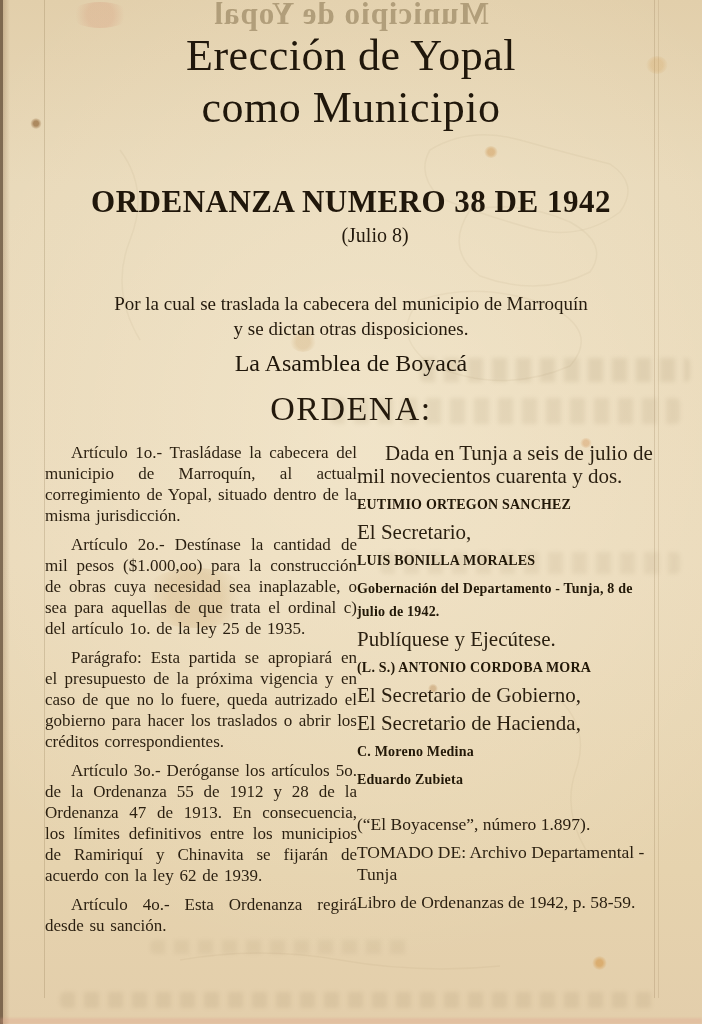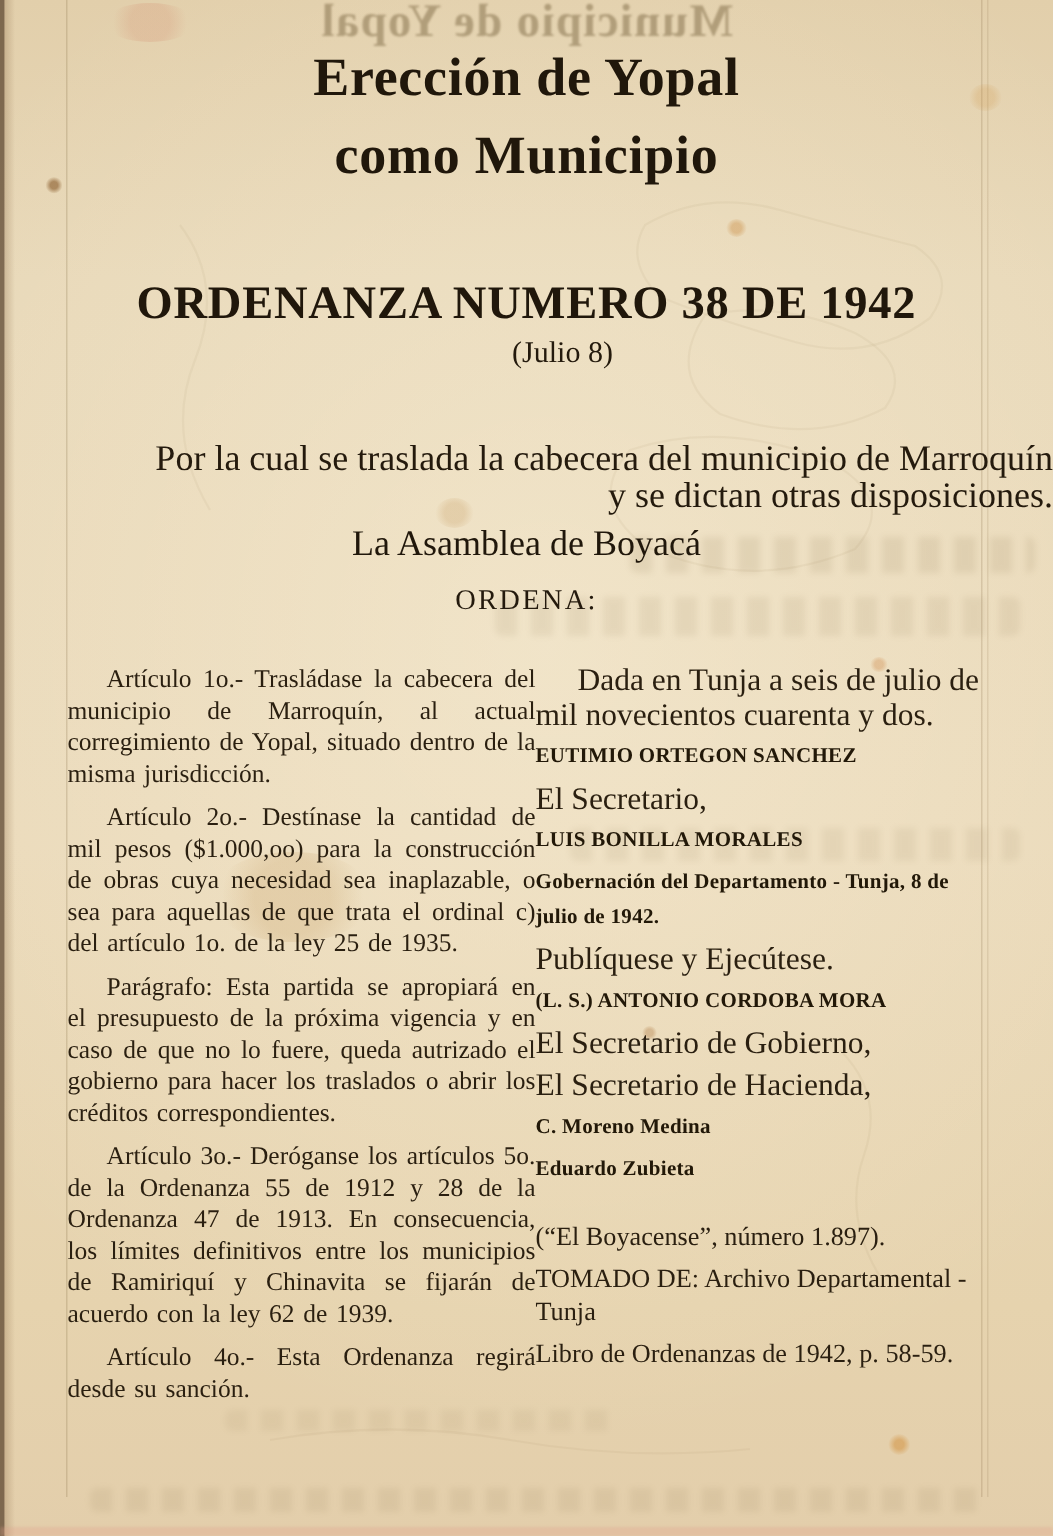--- a/index.html
+++ b/index.html
@@ -41,30 +41,30 @@
   .s1{left:30px;top:118px;width:12px;height:11px;background:radial-gradient(circle,rgba(124,74,24,.55) 0 30%,rgba(124,74,24,0) 70%);}
   .s2{left:70px;top:2px;width:60px;height:26px;background:radial-gradient(circle,rgba(214,150,120,.28) 0 40%,rgba(214,150,120,0) 75%);}
   .s3{left:484px;top:146px;width:14px;height:12px;background:radial-gradient(circle,rgba(196,126,44,.35) 0 35%,rgba(196,126,44,0) 75%);}
   .s4{left:646px;top:56px;width:22px;height:18px;background:radial-gradient(circle,rgba(205,146,66,.22) 0 40%,rgba(205,146,66,0) 78%);}
   .s5{left:140px;top:568px;width:110px;height:60px;background:radial-gradient(circle,rgba(175,122,48,.16) 0 40%,rgba(175,122,48,0) 75%);}
   .s6{left:592px;top:956px;width:15px;height:14px;background:radial-gradient(circle,rgba(206,132,40,.45) 0 30%,rgba(206,132,40,0) 72%);}
   .s7{left:428px;top:684px;width:10px;height:9px;background:radial-gradient(circle,rgba(160,100,40,.30) 0 35%,rgba(160,100,40,0) 75%);}
   .s8{left:290px;top:332px;width:26px;height:20px;background:radial-gradient(circle,rgba(182,130,60,.20) 0 40%,rgba(182,130,60,0) 78%);}
   .s9{left:580px;top:438px;width:12px;height:10px;background:radial-gradient(circle,rgba(200,120,50,.30) 0 35%,rgba(200,120,50,0) 75%);}
   .abs{position:absolute;left:0;width:100%;text-align:center;}
-  .title-line{font-size:36px;font-weight:bold;letter-spacing:.5px;color:#20170b;}
+  .title-line{font-size:44px;font-weight:normal;letter-spacing:.5px;color:#20170b;}
   #title1{top:30px;}
   #title2{top:82px;}
   #ordenanza{top:184px;font-size:31px;font-weight:bold;color:#20170b;letter-spacing:.5px;}
   #julio{top:224px;font-size:20px;color:#241a0d;padding-left:24px;}
-  .preamble{font-size:24px;color:#241a0d;text-align:right;}
+  .preamble{font-size:19px;color:#241a0d;}
   #preamble1{top:293px;}
   #preamble2{top:318px;}
   #asamblea{top:350px;font-size:24px;font-weight:normal;color:#20170b;}
-  #ordena{top:390px;font-size:19px;letter-spacing:1.5px;color:#241a0d;}
+  #ordena{top:390px;font-size:34px;letter-spacing:1.5px;color:#241a0d;}
 
   #columns{position:absolute;top:442px;left:45px;right:40px;display:flex;}
   .col-left{width:312px;}
   .col-left p{
     margin:0 0 8px;font-size:17px;line-height:21px;text-align:justify;
     text-indent:26px;word-spacing:1.5px;color:#2a1f10;
   }
   .col-right{flex:1;}
   .r-item{margin:0 0 5px;font-size:21px;line-height:23px;color:#2a1f10;}
   .r-item.indent{text-indent:28px;}

